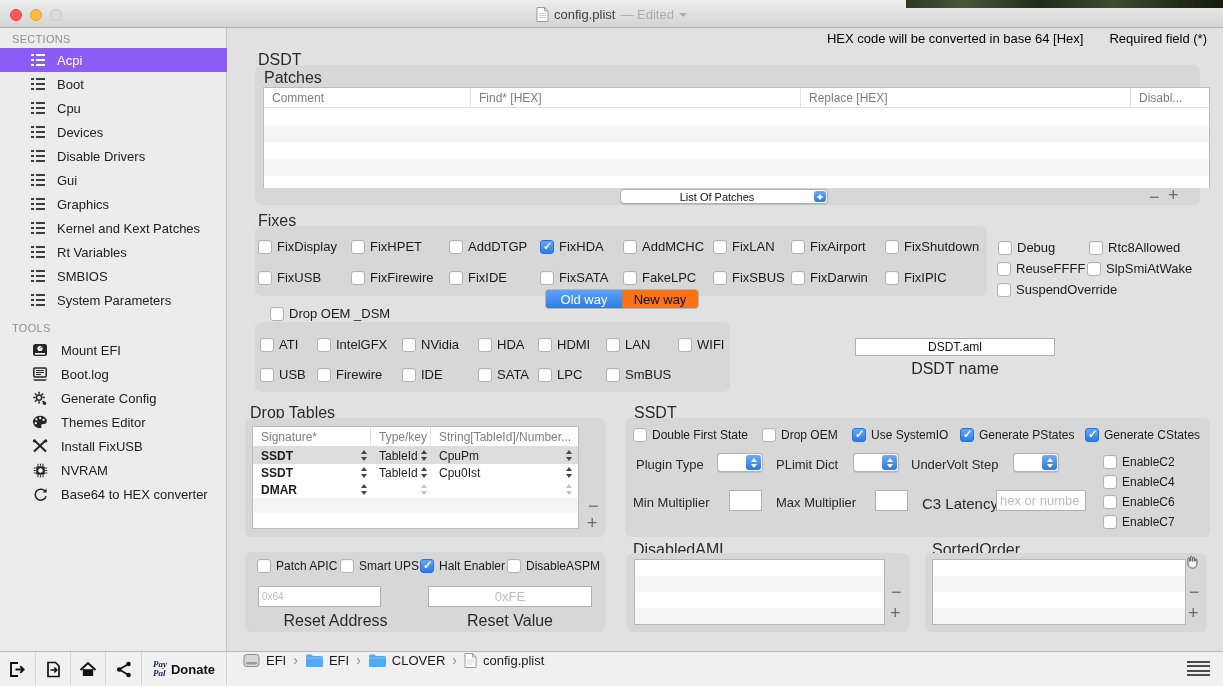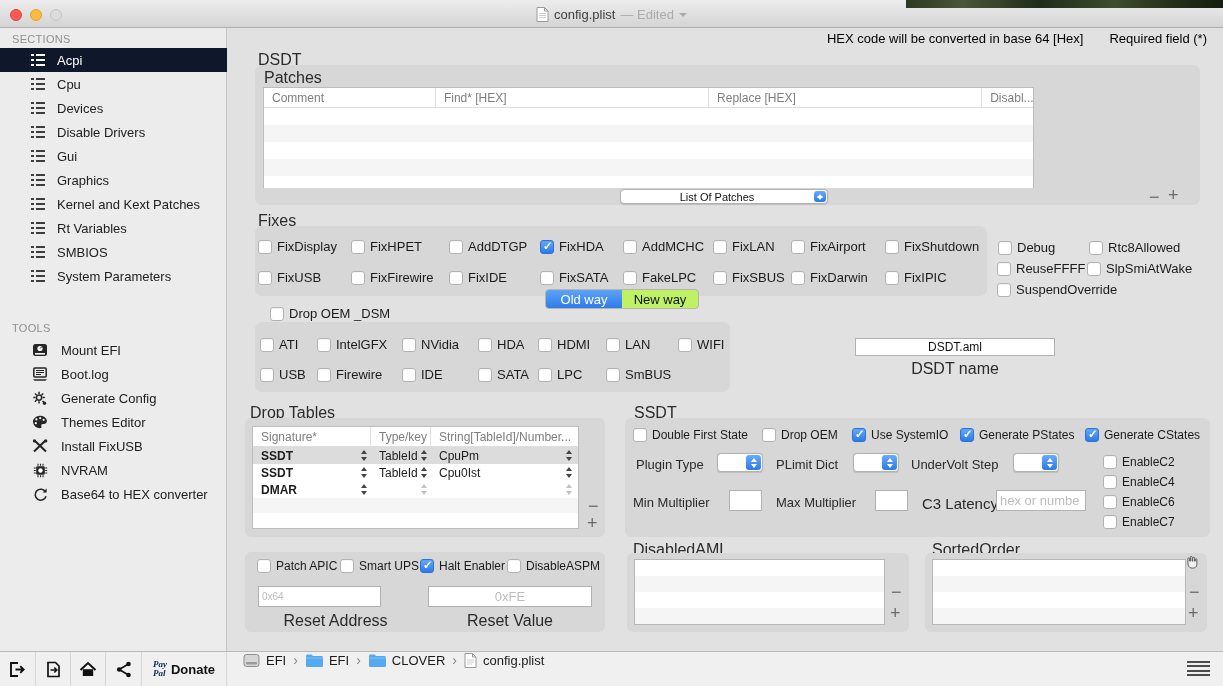--- a/index.html
+++ b/index.html
@@ -14,21 +14,21 @@
   .title-wrap{position:absolute;top:0;left:0;right:0;height:28px;display:flex;align-items:center;justify-content:center;gap:5px;font-size:13px}
   .t-name{color:#3e3e3e}
   .t-status{color:#ababab}
   .t-chev{width:0;height:0;border-left:4px solid transparent;border-right:4px solid transparent;border-top:4px solid #ababab;margin-top:2px}
   
   .sidebar{position:absolute;left:0;top:28px;width:227px;height:623px;background:#ececec;
     border-right:1px solid #c3c3c3;box-sizing:border-box}
   .shead{position:absolute;left:12px;font-size:11px;font-weight:400;color:#8f8f8f;letter-spacing:.3px}
   .slist{position:absolute;left:0;width:227px}
   .sitem{height:24px;display:flex;align-items:center;padding-left:31px;gap:12px;font-size:13px;color:#202020;cursor:default}
-  .sitem.on{background:#0f172a;color:#fff}
+  .sitem.on{background:#8b5cf6;color:#fff}
   .licon{width:14px;height:12px;flex:none;color:#3d3d3d;
     background-image:linear-gradient(currentColor,currentColor),linear-gradient(currentColor,currentColor),
       linear-gradient(currentColor,currentColor),linear-gradient(currentColor,currentColor),
       linear-gradient(currentColor,currentColor),linear-gradient(currentColor,currentColor);
     background-repeat:no-repeat;
     background-size:3px 2.4px,9px 2.4px,3px 2.4px,9px 2.4px,3px 2.4px,9px 2.4px;
     background-position:0 0,5px 0,0 4.8px,5px 4.8px,0 9.6px,5px 9.6px}
   .sitem.on .licon{color:#fff}
   .ticon{width:18px;height:16px;flex:none;display:flex;align-items:center;justify-content:center;color:#1f1f1f}
   
@@ -53,21 +53,21 @@
   .ud:after{content:"";position:absolute;left:0;bottom:1px;border-left:3.5px solid transparent;border-right:3.5px solid transparent;border-top:4.5px solid #444}
   .ud.mut:before{border-bottom-color:#c2c2c2}
   .ud.mut:after{border-top-color:#c2c2c2}
   
   .pop{position:absolute;background:#fff;border:1px solid #b1b1b1;border-radius:4px;display:flex;align-items:center;box-sizing:border-box;box-shadow:0 .5px 1px rgba(0,0,0,.12)}
   .pop .txt{flex:1;text-align:center;font-size:11px;color:#111;white-space:nowrap;overflow:hidden}
   .cap{width:15px;align-self:stretch;margin:1px;border-radius:3px;background:linear-gradient(#69abf9,#2c7ae5);position:relative;flex:none}
   .cap:before{content:"";position:absolute;left:50%;transform:translateX(-50%);top:2.5px;border-left:3.5px solid transparent;border-right:3.5px solid transparent;border-bottom:4px solid #fff}
   .cap:after{content:"";position:absolute;left:50%;transform:translateX(-50%);bottom:2.5px;border-left:3.5px solid transparent;border-right:3.5px solid transparent;border-top:4px solid #fff}
   
-  .seg{position:absolute;display:flex;height:20px;border:1px solid #b5b5b5;border-radius:4px;overflow:hidden;background:#bef264;font-size:13px;box-sizing:border-box}
+  .seg{position:absolute;display:flex;height:20px;border:1px solid #b5b5b5;border-radius:4px;overflow:hidden;background:#f97316;font-size:13px;box-sizing:border-box}
   .seg span{width:76px;display:flex;align-items:center;justify-content:center;color:#111}
   .seg .sel{background:linear-gradient(#5ea3f7,#2d7ce6);color:#fff}
   
   .field{position:absolute;box-sizing:border-box;border:1px solid #b1b1b1;background:#fff;font-family:"Liberation Sans",sans-serif;font-size:12px;color:#111;padding:0 3px;outline:none}
   .field::placeholder{color:#bdbdbd}
   .mp{position:absolute;font-size:18px;line-height:14px;color:#6b6b6b;font-weight:400;cursor:default}
   
   .note{position:absolute;top:31px;right:16px;font-size:13px;color:#000;display:flex;gap:26px;white-space:nowrap}
   
   .listbox{position:absolute;background:#fff;border:1px solid #b7b7b7;box-sizing:border-box;
@@ -105,20 +105,24 @@
 
 <div class="sidebar">
   <div class="shead" style="top:5px">SECTIONS</div>
   <div class="slist" style="top:20px">
     <div class="sitem on">
         <span class="licon"></span>
         <span>Acpi</span>
       </div>
     <div class="sitem">
         <span class="licon"></span>
+        <span>Boot</span>
+      </div>
+    <div class="sitem">
+        <span class="licon"></span>
         <span>Cpu</span>
       </div>
     <div class="sitem">
         <span class="licon"></span>
         <span>Devices</span>
       </div>
     <div class="sitem">
         <span class="licon"></span>
         <span>Disable Drivers</span>
       </div>
@@ -227,21 +231,21 @@
 </div>
 
 <div class="note">
   <span>HEX code will be converted in base 64 [Hex]</span>
   <span>Required field (*)</span>
 </div>
 
 <div class="glabel" style="left:258px;top:51px">DSDT</div>
 <div class="gbox" style="left:255px;top:65px;width:945px;height:140px"></div>
 <div class="glabel" style="left:264px;top:69px">Patches</div>
-<div class="wtable" style="left:263px;top:87px;width:771px;height:101px">
+<div class="wtable" style="left:263px;top:87px;width:947px;height:101px">
   <div class="thead">
     <span style="width:207px">Comment</span>
     <span style="width:330px">Find* [HEX]</span>
     <span style="width:330px">Replace [HEX]</span>
     <span style="width:60px">Disabl...</span>
   </div>
   <div class="stripes4"></div>
 </div>
 <div class="pop" style="left:620px;top:189px;width:208px;height:15px">
   <span class="txt">List Of Patches</span>

